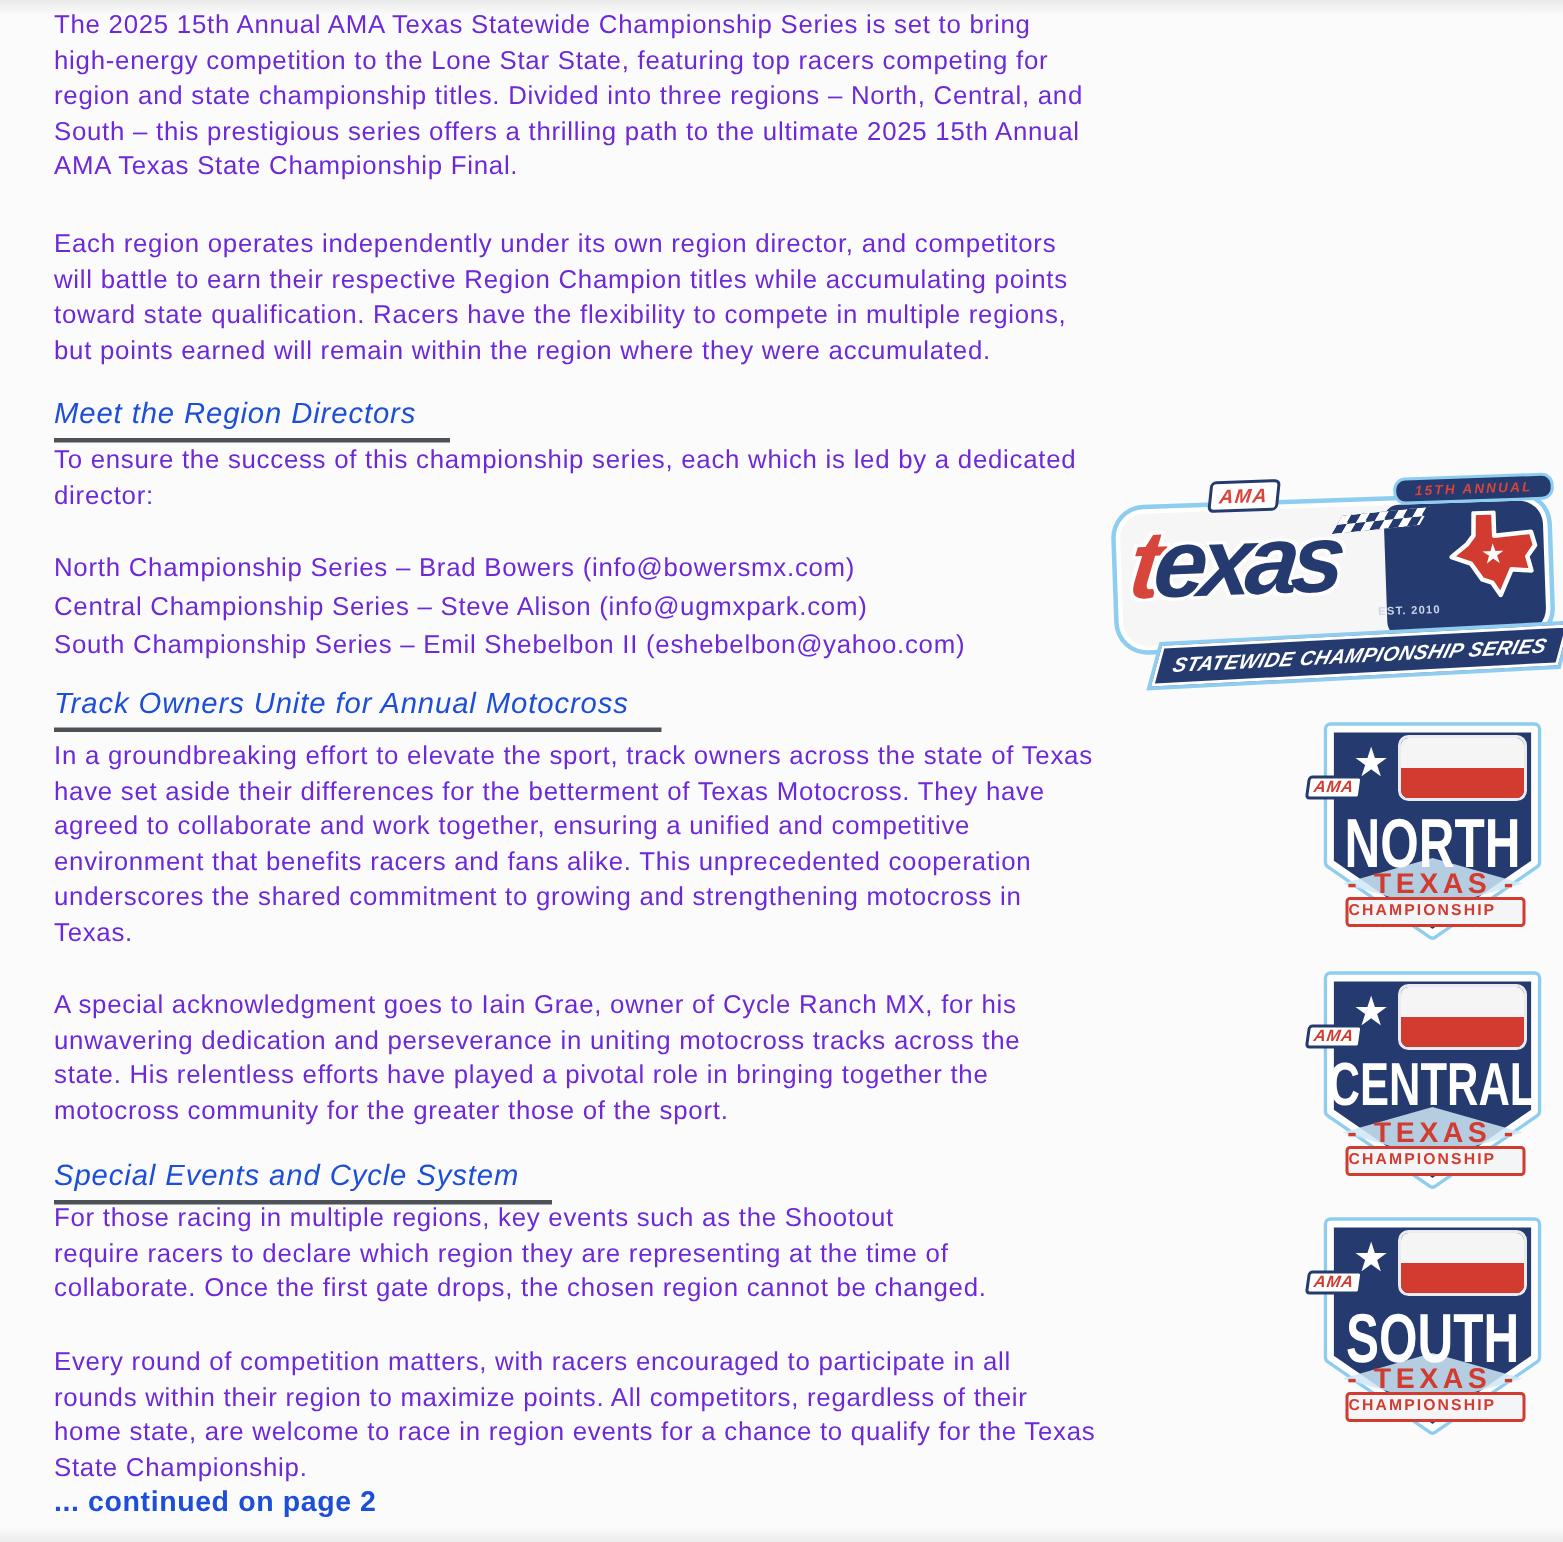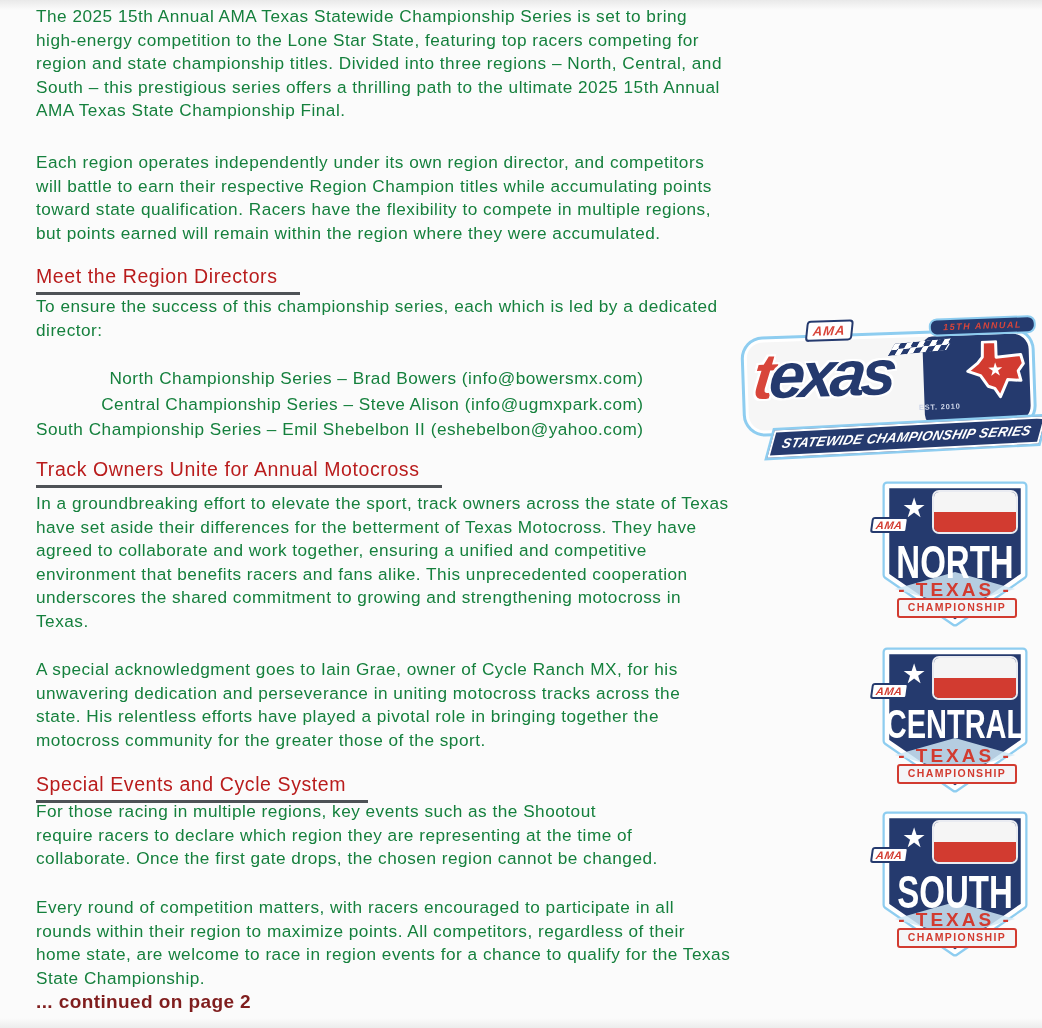--- a/index.html
+++ b/index.html
@@ -15,36 +15,37 @@
   body::after{
     content:"";position:absolute;left:0;bottom:0;right:0;height:10px;
     background:linear-gradient(rgba(230,230,230,0),#ececec);pointer-events:none;
   }
 
   
   .tblock{
     position:absolute;left:36px;
     white-space:pre;
     font-size:17.2px;line-height:23.5px;letter-spacing:.5px;
-    color:#15803d;
+    color:#6d28d9;
   }
   .heading{
     position:absolute;left:36px;
     display:inline-block;
     font-size:19.5px;letter-spacing:.6px;
-    color:#b91c1c;
+    color:#1d4ed8;
     padding:0 22px 4px 0;
     border-bottom:3px solid #4e5256;
     white-space:pre;
-  }
-  .directors{line-height:25.5px;text-align:right;}
+    font-style:italic;
+  }
+  .directors{line-height:25.5px;}
   .footer-note{
     position:absolute;left:36px;
     font-size:19px;font-weight:bold;letter-spacing:.4px;
-    color:#7f1d1d;white-space:pre;
+    color:#1d4ed8;white-space:pre;
   }
 
   
   .tx-logo{position:absolute;left:742px;top:328px;width:300px;height:124px;transform:rotate(-2deg);}
   .tx-body{
     position:absolute;left:6px;top:10px;width:282px;height:88px;
     background:#f6f6f6;border-radius:16px;
     box-shadow:0 0 0 3px #fff,0 0 0 6px #8ecdf0;
   }
   .tx-right{
@@ -131,21 +132,21 @@
   }
   .badge .bsub{
     position:absolute;top:100px;left:0;right:0;z-index:2;
     text-align:center;color:#d23b30;font-weight:700;font-size:19px;letter-spacing:3px;
     white-space:pre;
   }
   .badge .ribbon{
     position:absolute;top:119px;left:21px;width:116px;height:16px;z-index:3;
     background:#f4f5f7;border:2px solid #d23b30;border-radius:3px;
     color:#d23b30;font-weight:900;font-size:10.5px;letter-spacing:1.4px;
-    text-align:center;line-height:15px;white-space:pre;
+    text-align:left;line-height:15px;white-space:pre;
   }
 </style>
 </head>
 <body>
 
 <div>
 
   <div class="tblock" style="top:5px">The 2025 15th Annual AMA Texas Statewide Championship Series is set to bring
 high-energy competition to the Lone Star State, featuring top racers competing for
 region and state championship titles. Divided into three regions – North, Central, and

